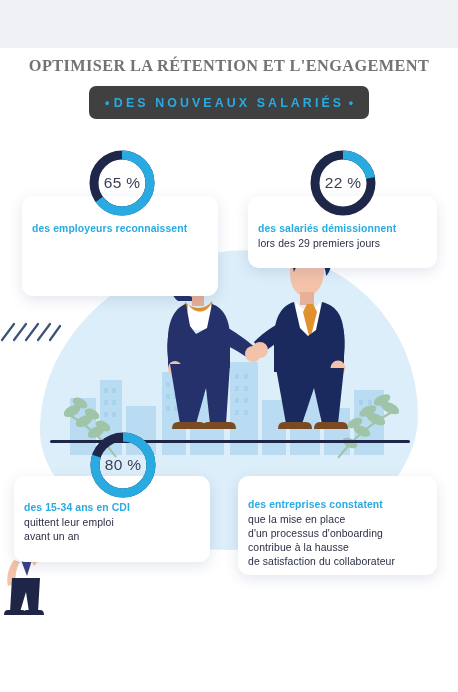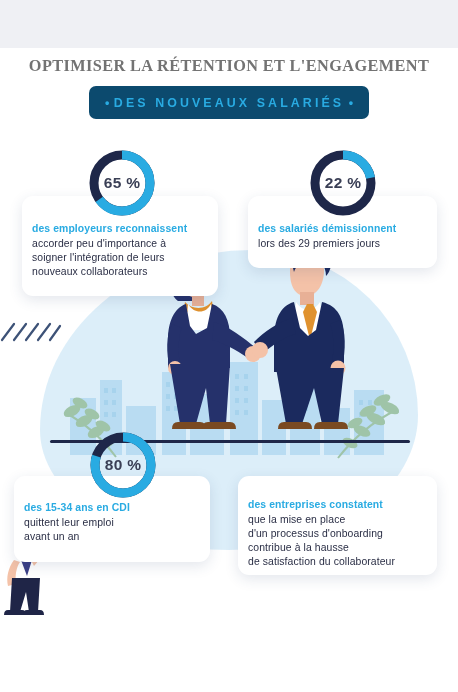--- a/index.html
+++ b/index.html
@@ -21,21 +21,21 @@
     font-weight:bold;
     font-size:16.3px;
     letter-spacing:.4px;
     color:#737373;
     margin:0;
     white-space:nowrap;
   }
   .badge{
     display:inline-block;
     margin-top:10px;
-    background:#0c4a6e;
+    background:#404040;
     border-radius:7px;
     padding:7px 16px 8px 16px;
   }
   .badge-text{
     color:#29abe2;
     font-size:12.4px;
     font-weight:bold;
     letter-spacing:3.1px;
     white-space:nowrap;
   }
@@ -74,21 +74,21 @@
   .desc{
     color:#2a2e45;font-size:10.4px;line-height:14px;margin:0;letter-spacing:.1px;
   }
 
   
   .donut{position:absolute;width:74px;height:74px;}
   .donut svg{display:block;}
   .donut .pct{
     position:absolute;left:0;top:0;width:74px;height:74px;
     display:flex;align-items:center;justify-content:center;
-    color:#3a3f55;font-size:15.5px;letter-spacing:.3px;font-weight:bold;
+    color:#3a3f55;font-size:15.5px;letter-spacing:.3px;
   }
 
   
   #card1{left:22px;top:196px;width:196px;height:100px;}
   #donut1{left:85px;top:146px;}
   #body1{top:222px;left:22px;width:196px;}
   
   #card2{left:248px;top:196px;width:189px;height:72px;}
   #donut2{left:306px;top:146px;}
   #body2{top:222px;left:248px;width:189px;}
@@ -317,21 +317,20 @@
     <svg width="74" height="74" viewBox="0 0 74 74">
       <circle cx="37" cy="37" r="28" fill="none" stroke="#1e2749" stroke-width="9"></circle>
       <circle class="arc" cx="37" cy="37" r="28" fill="none" stroke="#29abe2" stroke-width="9" transform="rotate(-90 37 37)" stroke-dasharray="140.74335088082273 175.92918860102841"></circle>
     </svg>
     <div class="pct">80 %</div>
   </div>
 
 
   <div class="card-body" id="body1">
     <p class="lead">des employeurs reconnaissent</p>
-    <p class="desc">accorder peu d'importance à<br>soigner l'intégration de leurs<br>nouveaux collaborateurs</p>
   </div>
   <div class="card-body" id="body2">
     <p class="lead">des salariés démissionnent</p>
     <p class="desc">lors des 29 premiers jours</p>
   </div>
   <div class="card-body" id="body3">
     <p class="lead">des 15-34 ans en CDI</p>
     <p class="desc">quittent leur emploi<br>avant un an</p>
   </div>
   <div class="card-body" id="body4">

